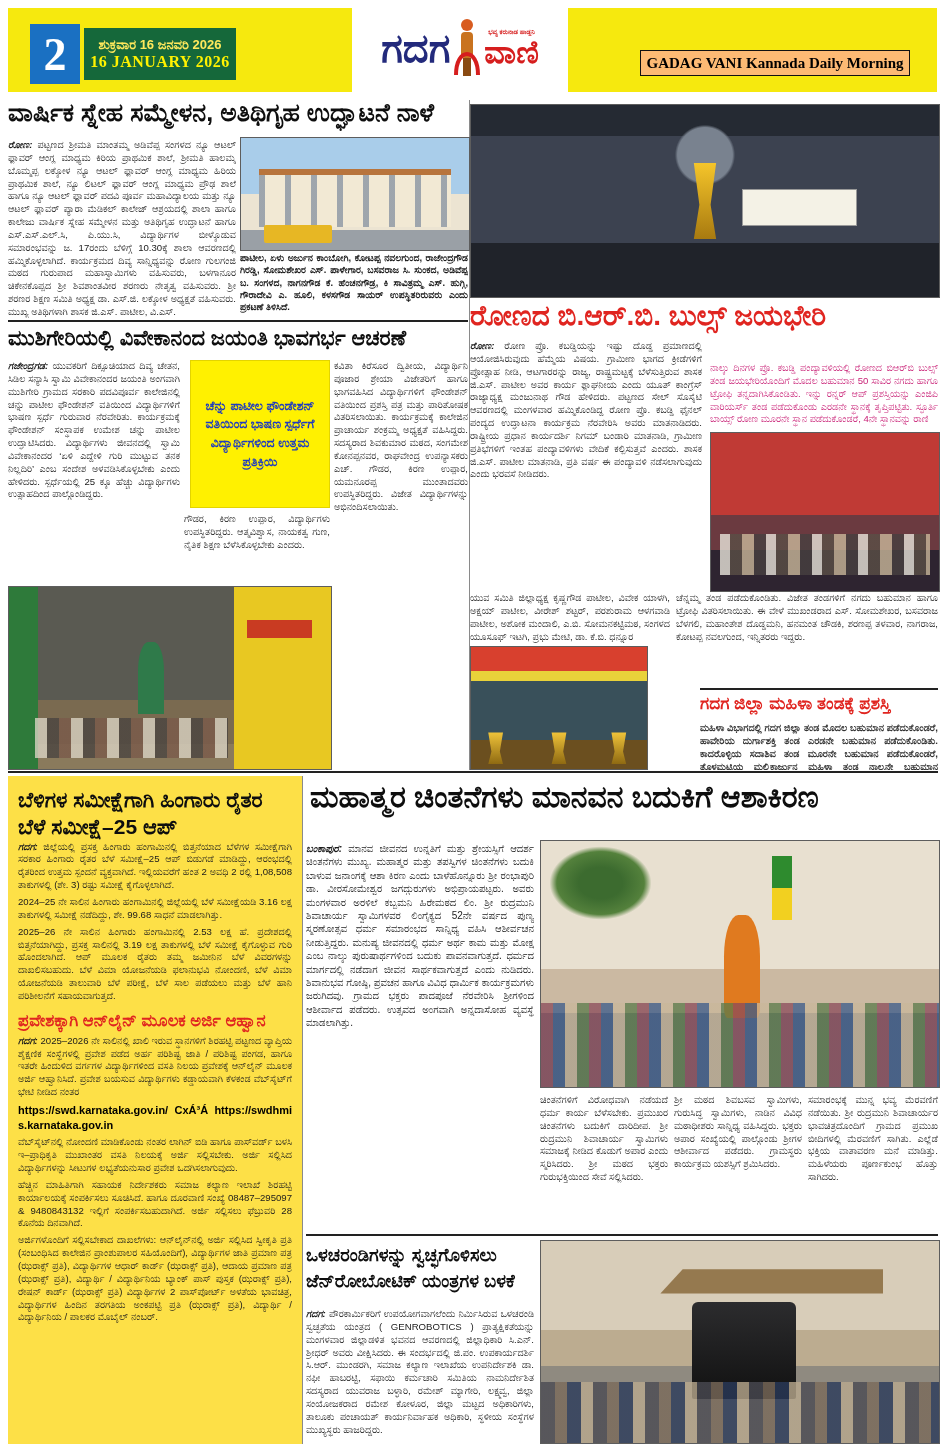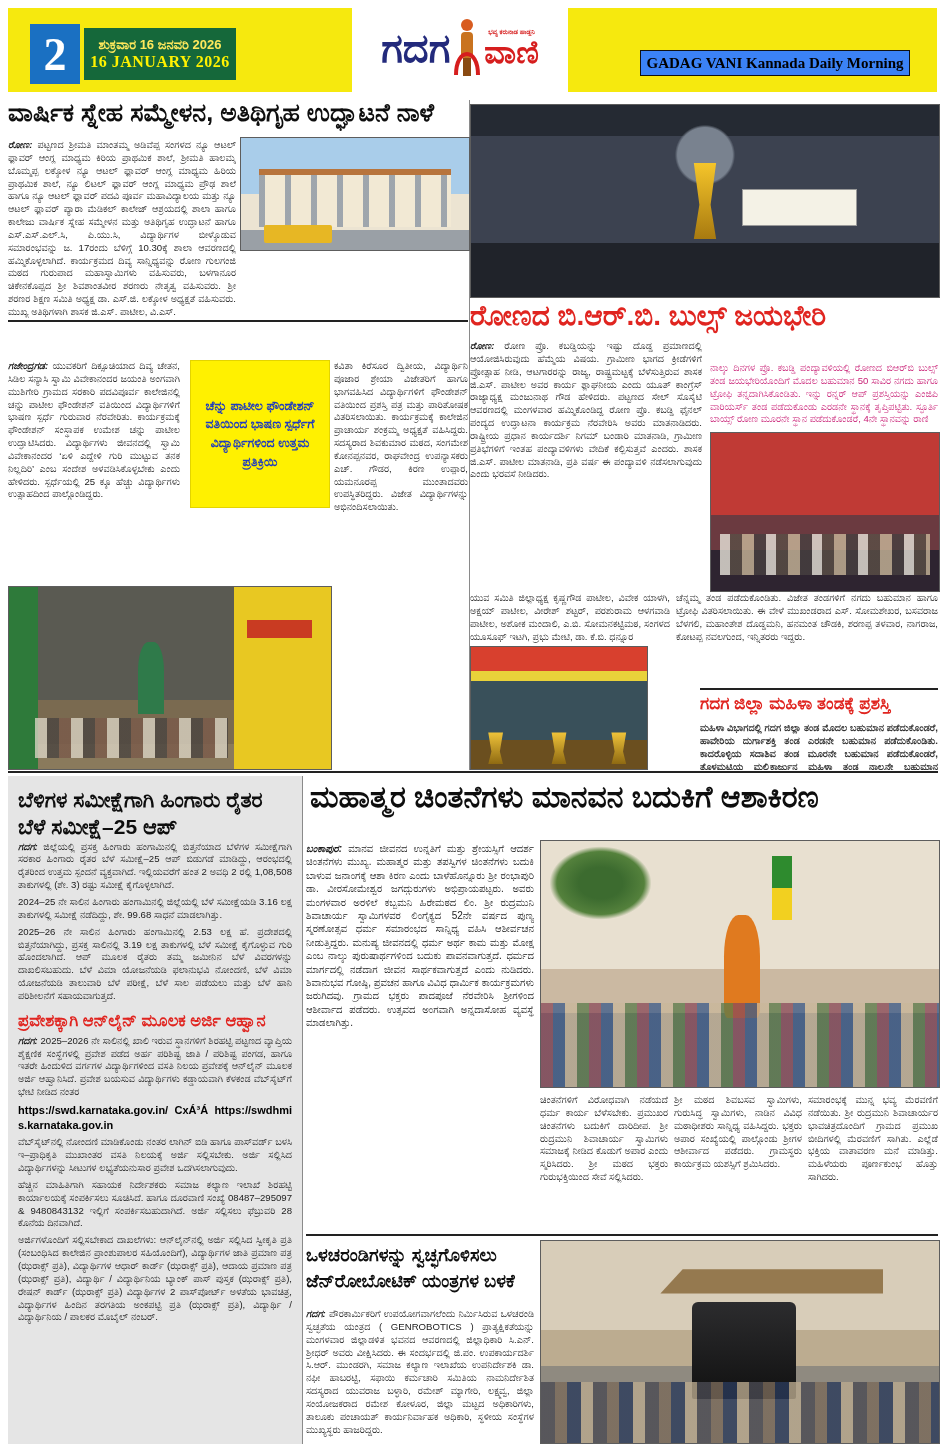--- a/index.html
+++ b/index.html
@@ -17,30 +17,30 @@
   .banner{background:#f6e90e;}
   .pagenum{background:#1a70c2;color:#fff;font-family:"Liberation Serif",serif;
            font-weight:bold;font-size:46px;display:flex;align-items:center;justify-content:center;}
   .datebox{background:#15683a;display:flex;flex-direction:column;align-items:center;justify-content:center;}
   .date-kn{color:#ffe95c;font-size:13px;font-weight:bold;}
   .date-en{color:#fff200;font-size:16px;font-weight:bold;font-family:"Liberation Serif",serif;letter-spacing:.5px;text-align:center;}
   .logobox{background:#ffffff;display:flex;align-items:center;justify-content:center;gap:4px;}
   .logo-gadag{color:#232a7c;font-weight:bold;font-size:40px;line-height:1;}
   .logo-vani{color:#d61e1e;font-weight:bold;font-size:32px;line-height:1;}
   .logo-tag{color:#d61e1e;font-size:6.5px;font-weight:bold;text-align:center;}
-  .rightbanner{background:#3b82f6;border:1px solid #111;display:flex;align-items:center;justify-content:center;
+  .rightbanner{background:#fdba74;border:1px solid #111;display:flex;align-items:center;justify-content:center;
                font-family:"Liberation Serif",serif;font-weight:bold;font-size:15px;color:#000;}
   
   .h-black{font-weight:bold;color:#0e0e0e;}
   .h-red{font-weight:bold;color:#e02520;}
   .sub-red{font-weight:bold;color:#e02520;}
   .mag{color:#c92277;}
   .highlight-box{background:#fff100;border:1px solid #e3d400;color:#1f3bbf;font-weight:bold;
                  font-size:12.5px;line-height:1.5;text-align:center;display:flex;align-items:center;justify-content:center;padding:4px;}
-  .creambox{background:#e5e5e5;}
+  .creambox{background:#fde047;}
   .urlline{font-weight:bold;color:#000;font-size:11px;word-break:break-all;}
   .capt{font-weight:bold;font-size:9.3px;line-height:1.32;text-align:justify;}
   
   .ph-school{background:linear-gradient(#a9cdea 0 50%,#ece4d2 50% 82%,#9aa0a6 82% 100%);}
   .ph-school .bldg{position:absolute;left:8%;top:28%;width:84%;height:46%;background:#f2e9d4;
     border-top:6px solid #b8743c;
     background-image:repeating-linear-gradient(90deg,rgba(90,110,140,.55) 0 6px,transparent 6px 26px);}
   .ph-school .bus{position:absolute;left:10%;bottom:6%;width:30%;height:16%;background:#e7b724;border-radius:2px;}
   .ph-team{background:radial-gradient(circle at 50% 26%,#79828f 0 10%,transparent 11%),
            linear-gradient(#252a33 0 16%,#3c4250 16% 72%,#20232a 72% 100%);}
@@ -96,30 +96,33 @@
   <div class="abs vrule" style="left:469px;top:100px;width:1px;height:670px;"></div>
 
   <div class="abs h-black clip" style="left:8px;top:98px;width:456px;height:38px;font-size:25px;">ವಾರ್ಷಿಕ ಸ್ನೇಹ ಸಮ್ಮೇಳನ, ಅತಿಥಿಗೃಹ ಉದ್ಘಾಟನೆ ನಾಳೆ</div>
   <div class="abs bt clip" style="left:8px;top:139px;width:228px;height:179px;">
     <p><b class="lead">ರೋಣ:</b> <span>ಪಟ್ಟಣದ ಶ್ರೀಮತಿ ಮಾಂತಮ್ಮ ಅಡಿವೆಪ್ಪ ಸಂಗಳದ ನ್ಯೂ ಆಟಲ್ ಫ್ಲಾವರ್ ಆಂಗ್ಲ ಮಾಧ್ಯಮ ಕಿರಿಯ ಪ್ರಾಥಮಿಕ ಶಾಲೆ, ಶ್ರೀಮತಿ ಹಾಲಮ್ಮ ಬೊಮ್ಮಪ್ಪ ಲಕ್ಕೋಳ ನ್ಯೂ ಆಟಲ್ ಫ್ಲಾವರ್ ಆಂಗ್ಲ ಮಾಧ್ಯಮ ಹಿರಿಯ ಪ್ರಾಥಮಿಕ ಶಾಲೆ, ನ್ಯೂ ಲಿಟಲ್ ಫ್ಲಾವರ್ ಆಂಗ್ಲ ಮಾಧ್ಯಮ ಪ್ರೌಢ ಶಾಲೆ ಹಾಗೂ ನ್ಯೂ ಆಟಲ್ ಫ್ಲಾವರ್ ಪದವಿ ಪೂರ್ವ ಮಹಾವಿದ್ಯಾಲಯ ಮತ್ತು ನ್ಯೂ ಆಟಲ್ ಫ್ಲಾವರ್ ಪ್ಯಾರಾ ಮೆಡಿಕಲ್ ಕಾಲೇಜ್ ಆಶ್ರಯದಲ್ಲಿ ಶಾಲಾ ಹಾಗೂ ಕಾಲೇಜು ವಾರ್ಷಿಕ ಸ್ನೇಹ ಸಮ್ಮೇಳನ ಮತ್ತು ಅತಿಥಿಗೃಹ ಉದ್ಘಾಟನೆ ಹಾಗೂ ಎಸ್.ಎಸ್.ಎಲ್.ಸಿ, ಪಿ.ಯು.ಸಿ, ವಿದ್ಯಾರ್ಥಿಗಳ ಬೀಳ್ಕೊಡುವ ಸಮಾರಂಭವನ್ನು ಜ. 17ರಂದು ಬೆಳಿಗ್ಗೆ 10.30ಕ್ಕೆ ಶಾಲಾ ಆವರಣದಲ್ಲಿ ಹಮ್ಮಿಕೊಳ್ಳಲಾಗಿದೆ. ಕಾರ್ಯಕ್ರಮದ ದಿವ್ಯ ಸಾನ್ನಿಧ್ಯವನ್ನು ರೋಣ ಗುಲಗಂಜಿ ಮಠದ ಗುರುಪಾದ ಮಹಾಸ್ವಾಮಿಗಳು ವಹಿಸುವರು, ಬಳಗಾನೂರ ಚಿಕೇನಕೊಪ್ಪದ ಶ್ರೀ ಶಿವಶಾಂತವೀರ ಶರಣರು ನೇತೃತ್ವ ವಹಿಸುವರು. ಶ್ರೀ ಶರಣರ ಶಿಕ್ಷಣ ಸಮಿತಿ ಅಧ್ಯಕ್ಷ ಡಾ. ಎಸ್.ಜಿ. ಲಕ್ಕೋಳ ಅಧ್ಯಕ್ಷತೆ ವಹಿಸುವರು. ಮುಖ್ಯ ಅತಿಥಿಗಳಾಗಿ ಶಾಸಕ ಜಿ.ಎಸ್. ಪಾಟೀಲ, ವಿ.ಎಸ್.</span></p>
   </div>
   <div class="ph ph-school" style="left:240px;top:137px;width:228px;height:112px;">
     <div class="bldg"></div>
     <div class="bus"></div>
   </div>
+  <div class="abs capt clip" style="left:240px;top:252px;width:228px;height:66px;">ಪಾಟೀಲ, ಏಳು ಅರ್ಜುನ ಕಾಂಬೋಗಿ, ಕೋಟಪ್ಪ ನವಲಗುಂದ, ರಾಜೇಂದ್ರಗೌಡ ಗಿರಡ್ಡಿ, ಸೋಮಶೇಖರ ಎಸ್. ಪಾಳೇಗಾರ, ಬಸವರಾಜ ಸಿ. ಸುಂಕದ, ಅಡಿವೆಪ್ಪ ಬ. ಸಂಗಳದ, ನಾಗನಗೌಡ ಕೆ. ಹೆಂಚನಗೌಡ್ರ, ಕಿ ಸಾವಿತ್ರಮ್ಮ ಎಸ್. ಹುಗ್ಗಿ, ಗೌರಾದೇವಿ ಎ. ಹೂಲಿ, ಕಳಸಗೌಡ ಸಾಯರ್ ಉಪಸ್ಥಿತರಿರುವರು ಎಂದು ಪ್ರಕಟಣೆ ತಿಳಿಸಿದೆ.</div>
 
   <div class="abs hrule" style="left:8px;top:320px;width:460px;height:2px;"></div>
 
+  <div class="abs h-black clip" style="left:8px;top:326px;width:460px;height:30px;font-size:21px;">ಮುಶಿಗೇರಿಯಲ್ಲಿ ವಿವೇಕಾನಂದ ಜಯಂತಿ ಭಾವಗರ್ಭ ಆಚರಣೆ</div>
   <div class="abs bt clip" style="left:8px;top:360px;width:172px;height:222px;">
     <p><b class="lead">ಗಜೇಂದ್ರಗಡ:</b> <span>ಯುವಕರಿಗೆ ದಿಕ್ಸೂಚಿಯಾದ ದಿವ್ಯ ಚೇತನ, ಸಿಡಿಲ ಸನ್ಯಾಸಿ ಸ್ವಾಮಿ ವಿವೇಕಾನಂದರ ಜಯಂತಿ ಅಂಗವಾಗಿ ಮುಶಿಗೇರಿ ಗ್ರಾಮದ ಸರಕಾರಿ ಪದವಿಪೂರ್ವ ಕಾಲೇಜಿನಲ್ಲಿ ಚನ್ನು ಪಾಟೀಲ ಫೌಂಡೇಶನ್ ವತಿಯಿಂದ ವಿದ್ಯಾರ್ಥಿಗಳಿಗೆ ಭಾಷಣ ಸ್ಪರ್ಧೆ ಗುರುವಾರ ನೆರವೇರಿತು. ಕಾರ್ಯಕ್ರಮಕ್ಕೆ ಫೌಂಡೇಶನ್ ಸಂಸ್ಥಾಪಕ ಉಮೇಶ ಚನ್ನು ಪಾಟೀಲ ಉದ್ಘಾಟಿಸಿದರು. ವಿದ್ಯಾರ್ಥಿಗಳು ಜೀವನದಲ್ಲಿ ಸ್ವಾಮಿ ವಿವೇಕಾನಂದರ ‘ಏಳಿ ಎದ್ದೇಳಿ ಗುರಿ ಮುಟ್ಟುವ ತನಕ ನಿಲ್ಲದಿರಿ’ ಎಂಬ ಸಂದೇಶ ಅಳವಡಿಸಿಕೊಳ್ಳಬೇಕು ಎಂದು ಹೇಳಿದರು. ಸ್ಪರ್ಧೆಯಲ್ಲಿ 25 ಕ್ಕೂ ಹೆಚ್ಚು ವಿದ್ಯಾರ್ಥಿಗಳು ಉತ್ಸಾಹದಿಂದ ಪಾಲ್ಗೊಂಡಿದ್ದರು.</span></p>
   </div>
   <div class="abs" style="left:184px;top:360px;width:146px;height:222px;">
     <div class="highlight-box" style="height:138px;margin-left:6px;">
       <span>ಚೆನ್ನು ಪಾಟೀಲ ಫೌಂಡೇಶನ್ ವತಿಯಿಂದ ಭಾಷಣ ಸ್ಪರ್ಧೆಗೆ ವಿದ್ಯಾರ್ಥಿಗಳಿಂದ ಉತ್ತಮ ಪ್ರತಿಕ್ರಿಯಿ</span>
     </div>
+    <div class="bt clip" style="margin-top:5px;height:72px;">ಗೌಡರ, ಕಿರಣ ಉಪ್ಪಾರ, ವಿದ್ಯಾರ್ಥಿಗಳು ಉಪಸ್ಥಿತರಿದ್ದರು. ಆತ್ಮವಿಶ್ವಾಸ, ನಾಯಕತ್ವ ಗುಣ, ನೈತಿಕ ಶಿಕ್ಷಣ ಬೆಳೆಸಿಕೊಳ್ಳಬೇಕು ಎಂದರು.</div>
   </div>
   <div class="abs bt clip" style="left:334px;top:360px;width:134px;height:300px;">ಕವಿತಾ ಕಿರೆಸೂರ ದ್ವಿತೀಯ, ವಿದ್ಯಾರ್ಥಿನಿ ಪೂಜಾರ ಶ್ರೇಯಾ ವಿಜೇತರಿಗೆ ಹಾಗೂ ಭಾಗವಹಿಸಿದ ವಿದ್ಯಾರ್ಥಿಗಳಿಗೆ ಫೌಂಡೇಶನ್ ವತಿಯಿಂದ ಪ್ರಶಸ್ತಿ ಪತ್ರ ಮತ್ತು ಪಾರಿತೋಷಕ ವಿತರಿಸಲಾಯಿತು. ಕಾರ್ಯಕ್ರಮಕ್ಕೆ ಕಾಲೇಜಿನ ಪ್ರಾಚಾರ್ಯ ಶಂಕ್ರಮ್ಮ ಅಧ್ಯಕ್ಷತೆ ವಹಿಸಿದ್ದರು. ಸದಸ್ಯರಾದ ಶಿವಕುಮಾರ ಮಠದ, ಸಂಗಮೇಶ ಕೋನಪ್ಪನವರ, ರಾಘವೇಂದ್ರ ಉಪನ್ಯಾಸಕರು ಎಚ್. ಗೌಡರ, ಕಿರಣ ಉಪ್ಪಾರ, ಯಮನೂರಪ್ಪ ಮುಂತಾದವರು ಉಪಸ್ಥಿತರಿದ್ದರು. ವಿಜೇತ ವಿದ್ಯಾರ್ಥಿಗಳನ್ನು ಅಭಿನಂದಿಸಲಾಯಿತು.</div>
   <div class="ph" style="left:8px;top:586px;width:322px;height:182px;background:
       linear-gradient(90deg,#2e7a3a 0 9%,transparent 9%),
       linear-gradient(90deg,transparent 0 70%,#e8c822 70% 100%),
       linear-gradient(#5a5a52 0 62%,#7a6a50 62% 86%,#8a7a5c 86% 100%);">
     <div style="position:absolute;left:74%;top:18%;width:20%;height:10%;background:#c32222;opacity:.85;"></div>
     <div style="position:absolute;left:40%;top:30%;width:8%;height:40%;background:#2f7a4a;border-radius:40% 40% 0 0;"></div>
     <div style="position:absolute;bottom:6%;left:8%;width:60%;height:22%;background:repeating-linear-gradient(90deg,#d9d2c2 0 12px,#4a4440 12px 24px,#7a5a4a 24px 36px);opacity:.8;"></div>
   </div>

